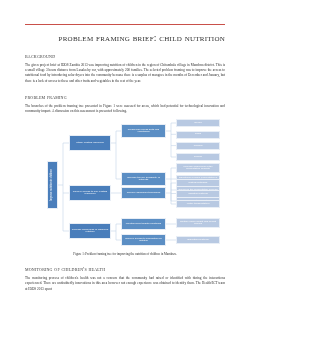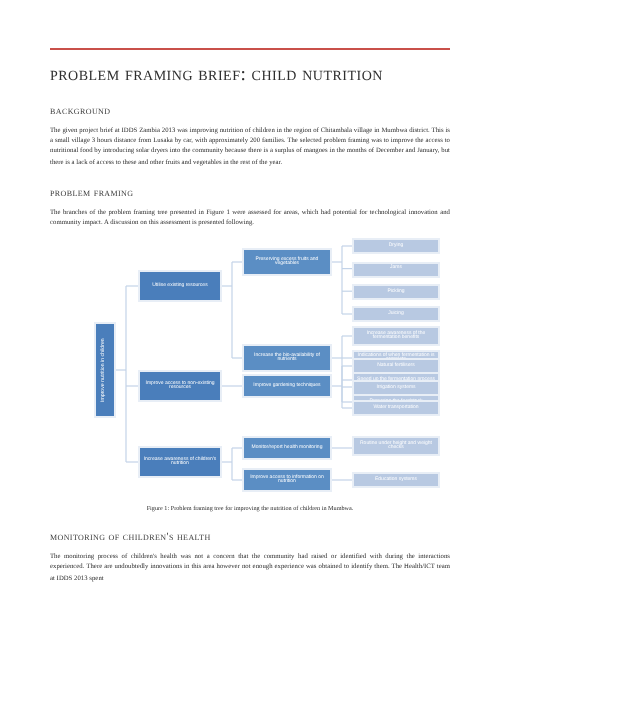--- a/index.html
+++ b/index.html
@@ -23,21 +23,21 @@
     position: relative;
     background: #fff;
   }
   .top-rule {
     height: 1px;
     background: #c9504a;
     margin: 24px 0 0 0;
     width: 100%;
   }
   .doc-title {
-    text-align: left;
+    text-align: right;
     font-family: "Liberation Serif", serif;
     font-size: 9.6px;
     letter-spacing: 0.25px;
     color: #2f2f2f;
     margin: 7px 0 0 0;
     font-variant: small-caps;
     text-transform: lowercase;
     white-space: nowrap;
   }
   .doc-title::first-letter { }

